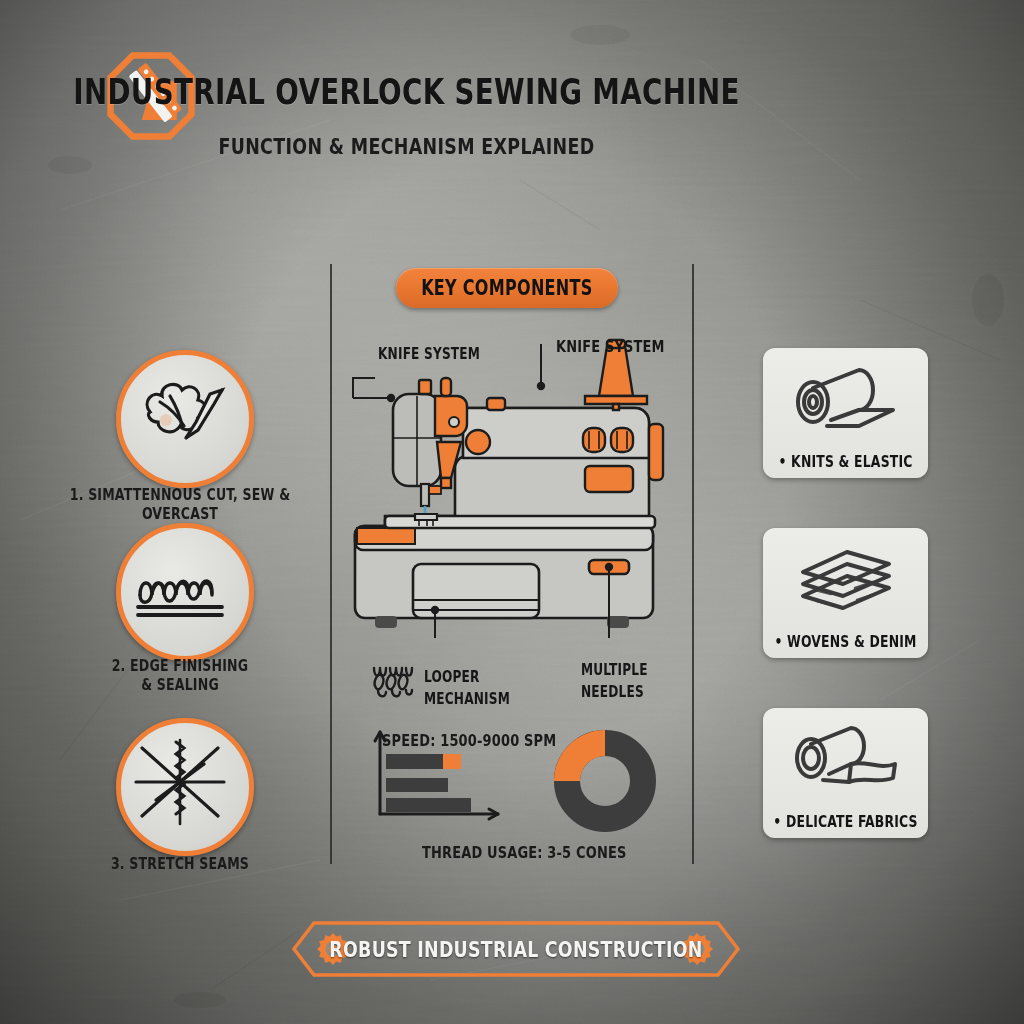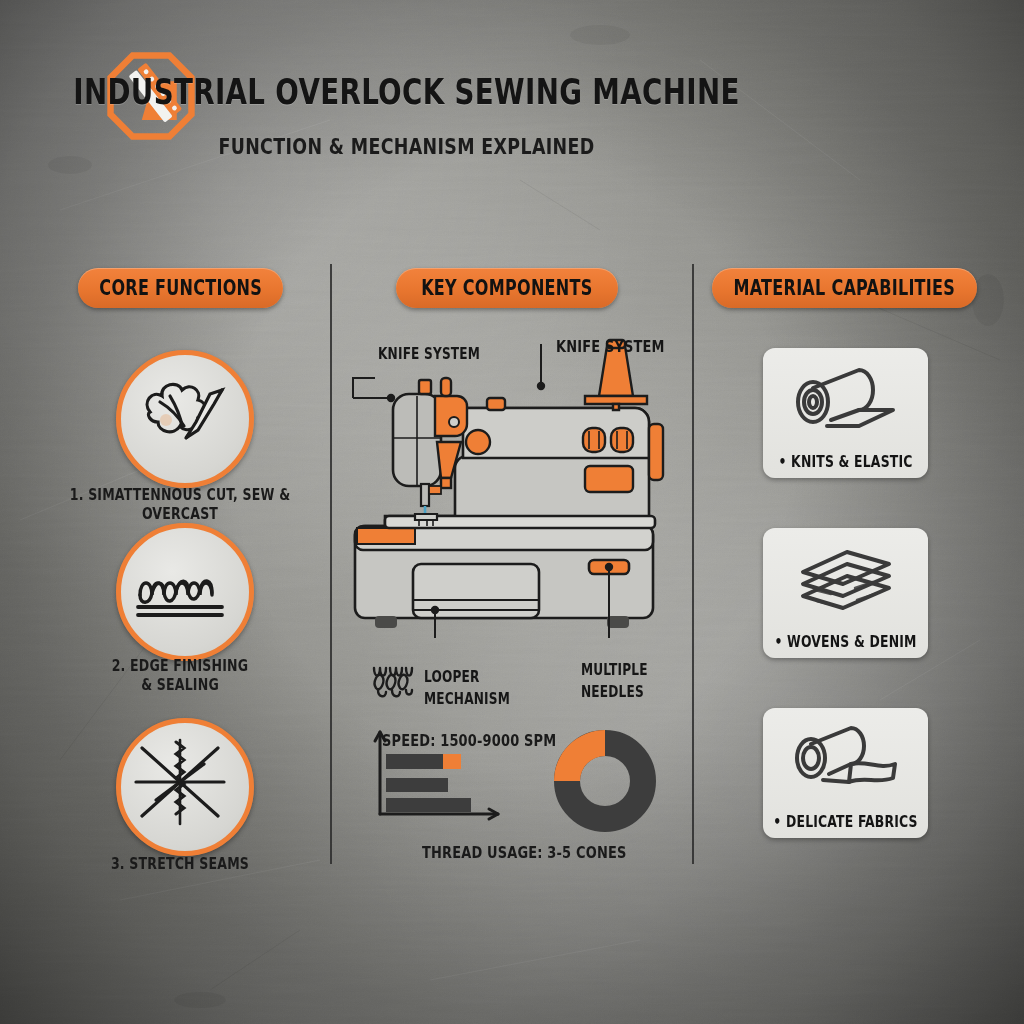--- a/index.html
+++ b/index.html
@@ -156,28 +156,22 @@
             <circle cx="62" cy="56" r="2.6"></circle>
           <circle cx="62" cy="66" r="2.6"></circle>
             <circle cx="62" cy="76" r="2.6"></circle>
         </g>
       </g>
     </svg>
     <h1 class="title">INDUSTRIAL OVERLOCK SEWING MACHINE</h1>
     <div class="subtitle">FUNCTION &amp; MECHANISM EXPLAINED</div>
   </div>
 
-  <div class="pill" style="left:78px;top:268px;width:205px;">
-    <span>CORE FUNCTIONS</span>
-  </div>
   <div class="pill" style="left:396px;top:268px;width:222px;justify-content:center;">
     <span>KEY COMPONENTS</span>
-  </div>
-  <div class="pill" style="left:712px;top:268px;width:265px;">
-    <span>MATERIAL CAPABILITIES</span>
   </div>
 
   <div class="vrule" style="left:330px;top:264px;height:600px;"></div>
   <div class="vrule" style="left:692px;top:264px;height:600px;"></div>
 
   <div class="circ" style="left:116px;top:350px;"></div>
   <svg style="position:absolute;left:126px;top:360px;" width="108" height="108" viewBox="0 0 108 108">
     <g fill="none" stroke="#1c1c1c" stroke-width="3.2" stroke-linecap="round">
       <path d="M24 52 c-8,-10 2,-22 12,-16 c-2,-12 16,-16 20,-6 c8,-8 20,0 16,10 c10,2 10,16 0,18
                c2,10 -12,16 -18,8 c-6,10 -22,6 -22,-4 c-8,0 -12,-8 -8,-10 Z"></path>
@@ -379,14 +373,38 @@
     <g fill="none" stroke="#3a3a3a" stroke-width="4" stroke-linejoin="round" stroke-linecap="round">
       <path d="M26 24 L66 8 a13 18 0 0 1 0 36 L44 54"></path>
       <ellipse cx="26" cy="38" rx="14" ry="19"></ellipse>
       <ellipse cx="26" cy="38" rx="8" ry="11"></ellipse>
       <path d="M66 44 C82 40, 94 50, 110 44 L108 58 C92 64, 80 56, 64 62 Z"></path>
       <path d="M38 60 L64 62"></path>
     </g>
   </svg>
   <div class="cardlbl" style="left:763px;top:813px;">• DELICATE FABRICS</div>
 
+  <div class="footer">
+    <svg width="448" height="56" viewBox="0 0 448 56" style="position:absolute;left:0;top:0;">
+      <polygon points="22,2 426,2 446,28 426,54 22,54 2,28" fill="rgba(255,255,255,0.05)" stroke="#ef7f36" stroke-width="3.5"></polygon>
+    </svg>
+    <svg width="34" height="34" viewBox="0 0 34 34" style="position:absolute;left:24px;top:11px;">
+      <g fill="#ef7f36">
+        <path d="M17 1 l3.2 3.6 4.6 -1.4 1.3 4.7 4.7 1.3 -1.4 4.6 3.6 3.2 -3.6 3.2 1.4 4.6 -4.7 1.3
+                 -1.3 4.7 -4.6 -1.4 -3.2 3.6 -3.2 -3.6 -4.6 1.4 -1.3 -4.7 -4.7 -1.3 1.4 -4.6 -3.6 -3.2
+                 3.6 -3.2 -1.4 -4.6 4.7 -1.3 1.3 -4.7 4.6 1.4 Z"></path>
+      </g>
+      <circle cx="17" cy="17" r="7.5" fill="#8d8d86"></circle>
+      <circle cx="17" cy="17" r="4" fill="#ef7f36"></circle>
+    </svg>
+    <svg width="34" height="34" viewBox="0 0 34 34" style="position:absolute;left:388px;top:11px;">
+      <g fill="#ef7f36">
+        <path d="M17 1 l3.2 3.6 4.6 -1.4 1.3 4.7 4.7 1.3 -1.4 4.6 3.6 3.2 -3.6 3.2 1.4 4.6 -4.7 1.3
+                 -1.3 4.7 -4.6 -1.4 -3.2 3.6 -3.2 -3.6 -4.6 1.4 -1.3 -4.7 -4.7 -1.3 1.4 -4.6 -3.6 -3.2
+                 3.6 -3.2 -1.4 -4.6 4.7 -1.3 1.3 -4.7 4.6 1.4 Z"></path>
+      </g>
+      <circle cx="17" cy="17" r="7.5" fill="#8d8d86"></circle>
+      <circle cx="17" cy="17" r="4" fill="#ef7f36"></circle>
+    </svg>
+    <div class="footer-txt">ROBUST INDUSTRIAL CONSTRUCTION</div>
+  </div>
 
 </div>
 
 </body></html>

